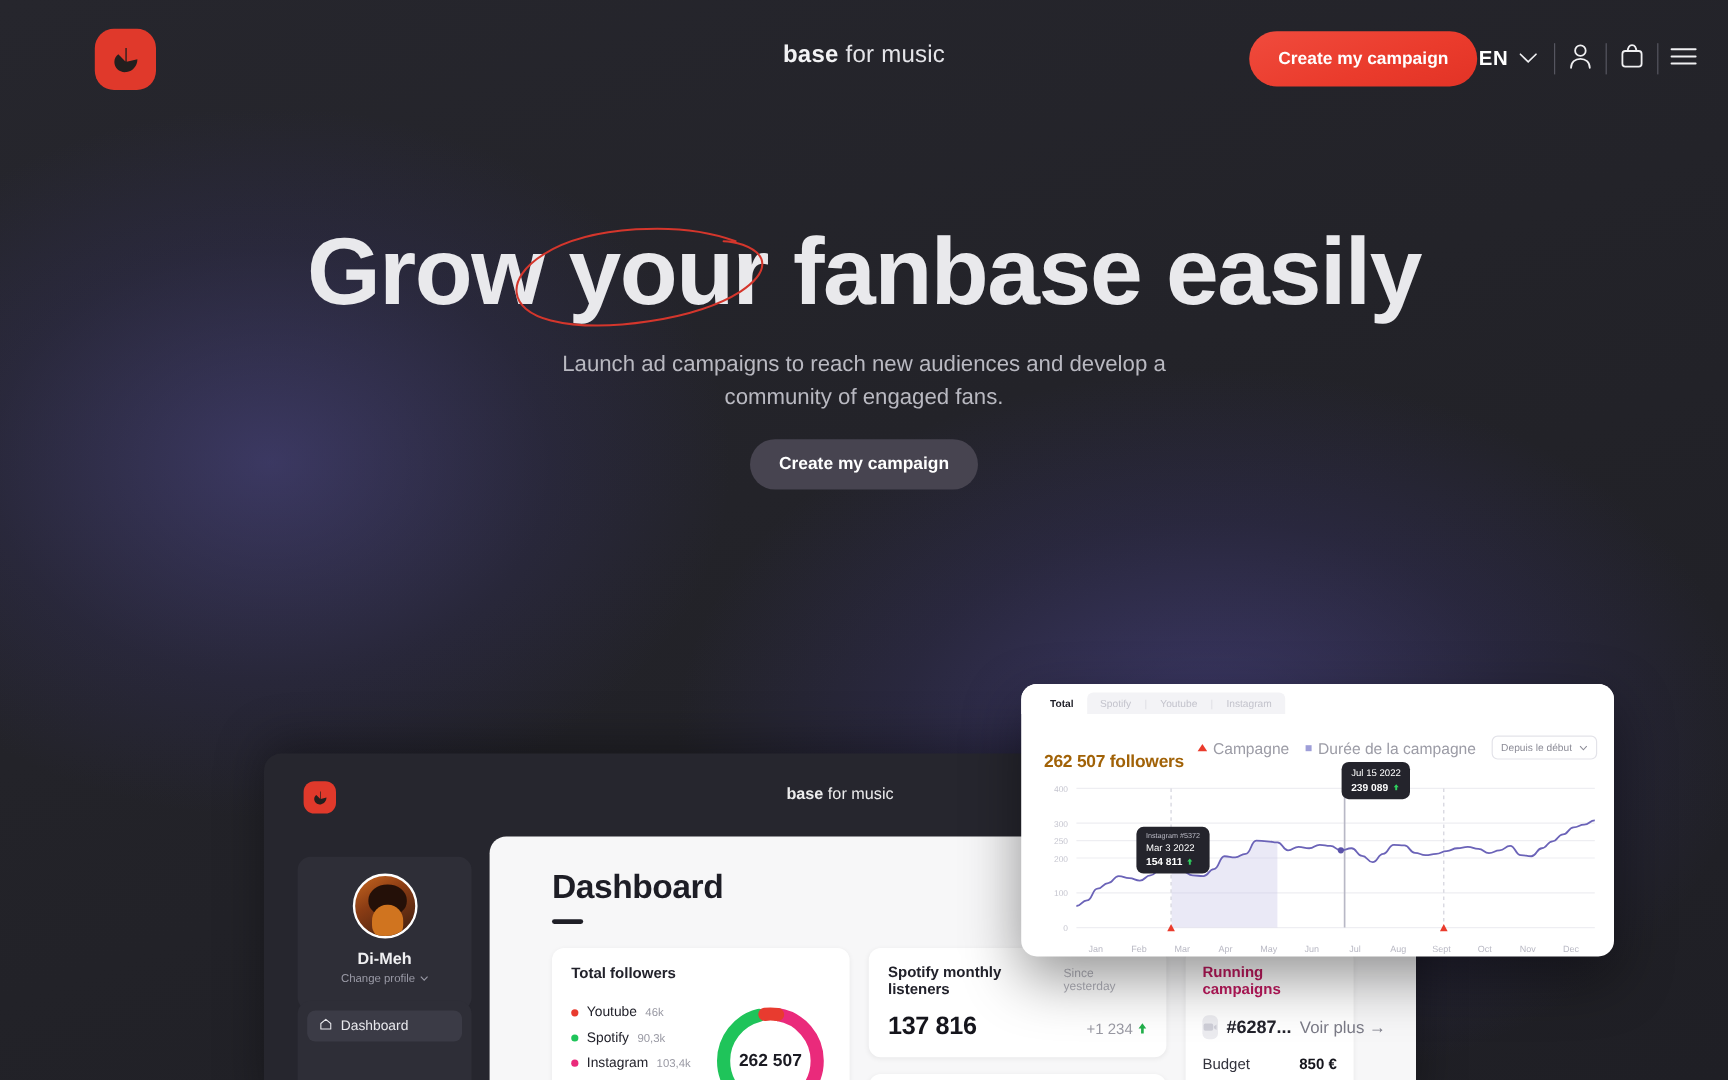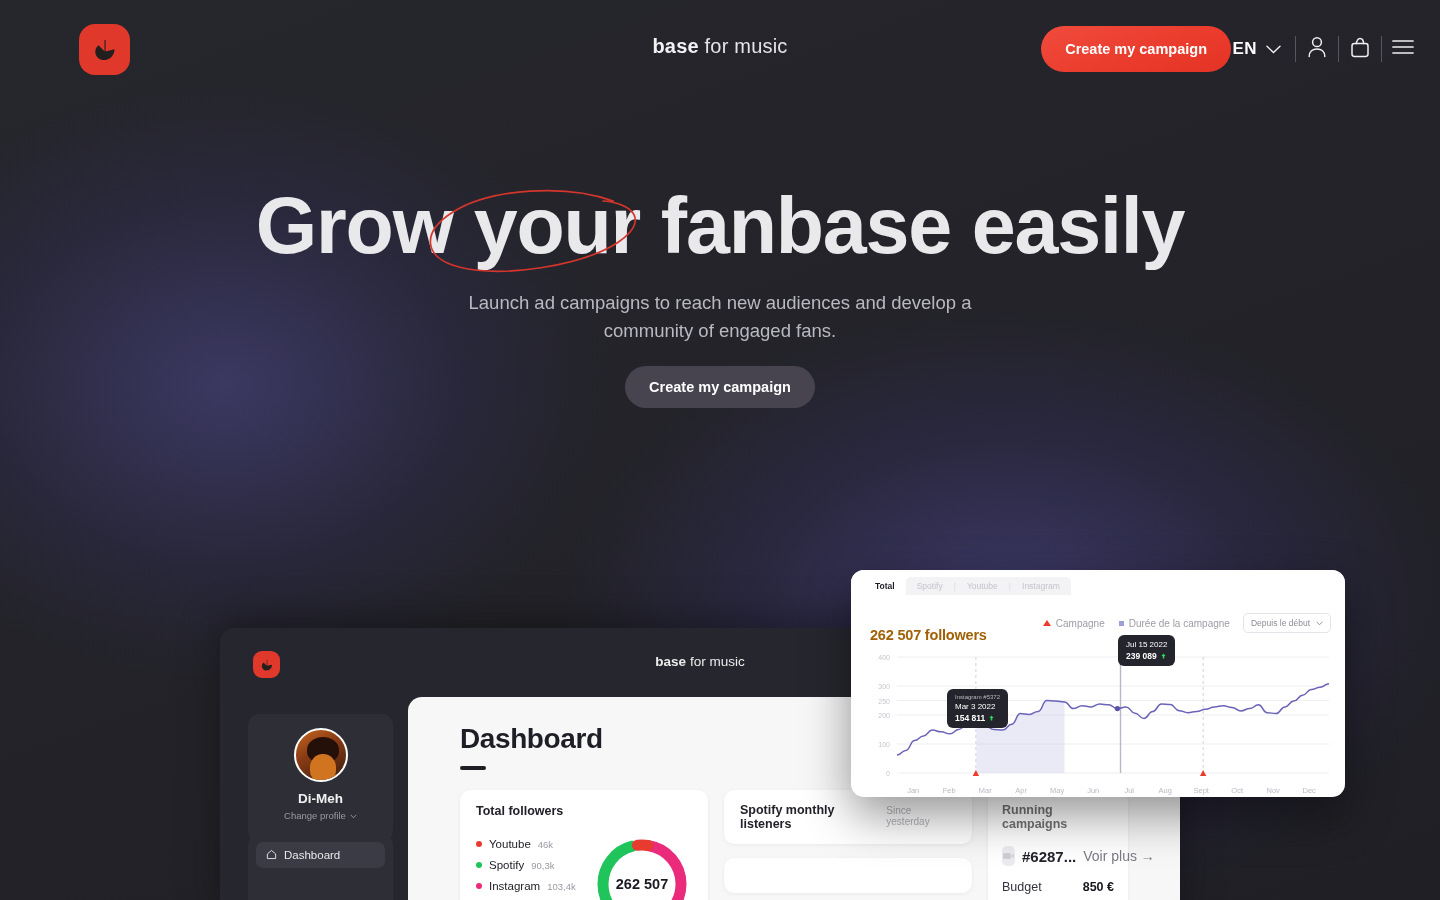--- a/index.html
+++ b/index.html
@@ -173,21 +173,21 @@
 
   .card-stat { width: 248px; padding: 13px 16px; }
   .cs-head { display:flex; justify-content: space-between; align-items: baseline; }
   .cs-label { font-size: 12.5px; font-weight: 600; color: #22222b; }
   .cs-since { font-size: 10px; color: #b2b2bb; }
   .cs-row { display:flex; justify-content: space-between; align-items: baseline; margin-top: 13px; }
   .cs-value { font-size: 21px; font-weight: 700; color: #15151c; letter-spacing: -.3px; }
   .cs-delta { font-size: 12.5px; color: #9a9aa4; display:flex; align-items:center; gap:4px; }
 
   .card-campaign { width: 140px; padding: 13px 14px; }
-  .cc-title { font-size: 12.5px; font-weight: 600; color: #737373; }
+  .cc-title { font-size: 12.5px; font-weight: 600; color: #be185d; }
   .cc-row { display:flex; align-items:center; gap:7px; margin-top: 15px; }
   .cc-thumb { width: 22px; height: 20px; border-radius: 5px; background: #ececf0; display:flex; align-items:center; justify-content:center; }
   .cc-id { font-size: 15px; font-weight: 700; color: #22222b; }
   .cc-more { font-size: 14px; color: #7b7b87; margin-left: auto; white-space: nowrap; }
   .cc-budget { display:flex; justify-content: space-between; align-items:baseline; margin-top: 14px; }
   .cc-bl { font-size: 12.5px; color: #33333d; }
   .cc-bv { font-size: 12.5px; font-weight: 700; color: #15151c; }
 
   
   .chart-card {
@@ -204,21 +204,21 @@
   }
   .tab.active { color: #1d1d26; font-weight: 700; background: #fff; }
   .tab-sep { color: #dcdce2; font-size: 8.5px; line-height: 18px; }
   .tabs-bg { background: #f3f3f6; display:flex; align-items:center; height: 18px; border-radius: 5px 5px 0 0; }
   .cc-headrow {
     display:flex; align-items:center; justify-content: space-between;
     padding: 8px 14px 0 19px;
   }
   .cc-total { font-size: 14.5px; font-weight: 700; color: #a16207; letter-spacing: -.2px; margin-top: 24px; }
   .cc-legends { display:flex; align-items:center; gap: 14px; }
-  .lg { display:flex; align-items:center; gap:5px; font-size: 10px; color: #9c9ca6; }
+  .lg { display:flex; align-items:center; gap:5px; font-size: 13px; color: #9c9ca6; }
   .lg-tri { width:0;height:0;border-left:4px solid transparent;border-right:4px solid transparent;border-bottom:6px solid #ea3b2c; }
   .lg-sq { width:5px;height:5px;background:#9e9ed8; }
   .cc-select {
     border: 1px solid #e3e3e9; border-radius: 5px;
     padding: 4px 7px; font-size: 8.5px; color: #8c8c97;
     display:flex; align-items:center; gap:6px; background:#fff;
   }
   .cc-plot { position: relative; margin-top: 4px; }
 </style>
 </head>
@@ -371,20 +371,31 @@
               <div style="position:absolute;inset:0;display:flex;align-items:center;justify-content:center;font-size:14.5px;font-weight:700;color:#1a1a22;">262 507</div>
             </div>
           </div>
         </div>
 
         <div style="display:flex;flex-direction:column;gap:14px;">
           <div class="card card-stat">
             <div class="cs-head">
               <span class="cs-label">Spotify monthly listeners</span>
               <span class="cs-since">Since yesterday</span>
+            </div>
+            <div class="cs-row">
+              <span class="cs-value">137 816</span>
+              <span class="cs-delta">
+                <span>+1 234</span>
+                <span>
+                  <svg width="8" height="10" viewBox="0 0 8 10">
+                      <path d="M4 .8 L7.2 5 H5.1 V9.2 H2.9 V5 H.8 Z" fill="#22b04b"></path>
+                    </svg>
+                </span>
+              </span>
             </div>
           </div>
           <div class="card card-stat" style="padding-bottom:22px;">
             
           </div>
         </div>
 
         <div class="card card-campaign">
           <div class="cc-title">Running campaigns</div>
           <div class="cc-row">

